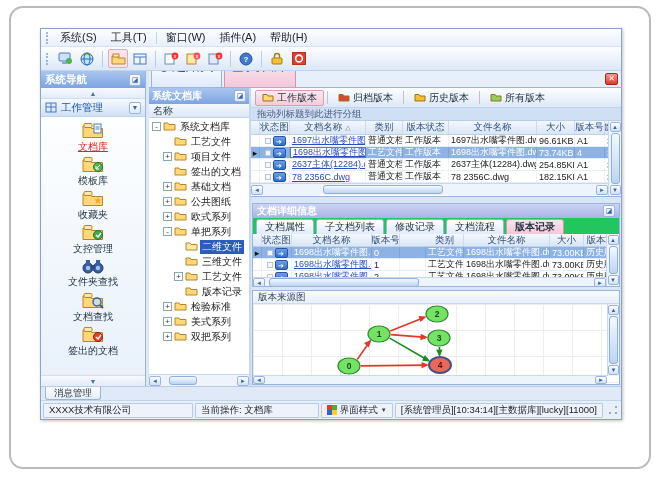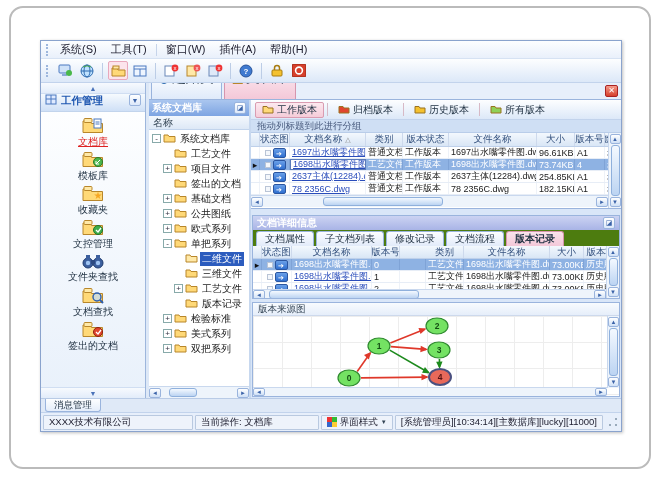--- a/index.html
+++ b/index.html
@@ -1,39 +1,39 @@
 <!DOCTYPE html>
 <html><head>
 <meta charset="utf-8">
 <style>
   html,body{margin:0;padding:0;background:#fff;}
   *{box-sizing:border-box;}
   body{font-family:"Liberation Sans","DejaVu Sans",sans-serif;}
   .stage{position:relative;width:660px;height:477px;background:#fff;overflow:hidden;}
   .outer-frame{position:absolute;left:9px;top:6px;width:642px;height:463px;border:2px solid #bbb;border-radius:14px;}
-  .window{position:absolute;left:40px;top:40px;width:582px;height:392px;background:#e7effb;border:1px solid #8aa3cd;box-shadow:1px 1px 3px rgba(0,0,0,.25);display:flex;flex-direction:column;font-size:11px;color:#222;}
+  .window{position:absolute;left:40px;top:28px;width:582px;height:392px;background:#e7effb;border:1px solid #8aa3cd;box-shadow:1px 1px 3px rgba(0,0,0,.25);display:flex;flex-direction:column;font-size:11px;color:#222;}
   
   .menubar{height:18px;display:flex;align-items:center;background:linear-gradient(#fdfeff,#e9f0fb);border-bottom:1px solid #d6e2f3;padding-left:2px;}
   .grip{width:4px;height:12px;margin:0 3px;border-left:2px dotted #9db6dc;}
   .menu-item{padding:1px 7px;color:#223;cursor:default;}
   .menu-sep{width:1px;height:12px;background:#c6d4ea;margin:0 2px;}
   .toolbar{height:24px;display:flex;align-items:center;background:linear-gradient(#fdfeff,#dce8f8);border-bottom:1px solid #c2d3ec;padding-left:2px;gap:2px;}
   .tbtn{width:20px;height:19px;display:flex;align-items:center;justify-content:center;border-radius:2px;}
   .tbtn.hl{background:#fce4ec;border:1px solid #e8a8bc;}
   .tsep{width:1px;height:16px;background:#bccde6;margin:0 3px;}
   
   .content{flex:1;display:flex;overflow:hidden;}
   
   .sidebar{width:105px;display:flex;flex-direction:column;background:#eef4fc;border-right:1px solid #9db6dc;}
   .s-title{height:17px;background:linear-gradient(#aac6ef,#7da4e2);color:#fff;font-weight:bold;font-size:10.5px;display:flex;align-items:center;padding:0 4px;}
   .s-title span.t{flex:1;}
   .iconbtn{width:12px;height:12px;background:linear-gradient(#fff,#dce8fa);border:1px solid #9ab4dd;border-radius:2px;display:flex;align-items:center;justify-content:center;font-size:7px;color:#3a62a8;}
   .s-collapse,.s-bottom{height:11px;display:flex;align-items:center;justify-content:center;background:linear-gradient(#f7fafe,#e2ecfa);border-bottom:1px solid #d0def2;font-size:7px;color:#4a72b8;}
   .s-bottom{border-top:1px solid #d0def2;border-bottom:none;}
-  .s-group{height:18px;display:flex;gap:4px;padding:0 4px;background:linear-gradient(#f6fafe,#cfe0f6);border-bottom:1px solid #c2d4ec;color:#1e56b0;font-weight:bold;font-size:10.5px;}
+  .s-group{height:18px;display:flex;align-items:center;gap:4px;padding:0 4px;background:linear-gradient(#f6fafe,#cfe0f6);border-bottom:1px solid #c2d4ec;color:#1e56b0;font-weight:normal;font-size:10.5px;}
   .s-group .glabel{flex:1;}
   .s-items{flex:1;display:flex;flex-direction:column;align-items:center;padding-top:3px;background:linear-gradient(#fdfeff,#e9f1fb);overflow:hidden;}
   .s-item{width:92px;height:34px;display:flex;flex-direction:column;align-items:center;justify-content:center;cursor:pointer;}
   .s-item .lbl{font-size:10px;color:#234;margin-top:1px;}
   .s-item.active .lbl{color:#d22;text-decoration:underline;}
   
   .splitter{width:3px;background:#dde8f7;}
   
   .rightregion{flex:1;display:flex;flex-direction:column;overflow:hidden;}
   .doctabs{height:16px;display:flex;align-items:flex-end;background:#e7effb;padding-left:2px;gap:2px;}
@@ -79,21 +79,21 @@
   .state-ico{width:13px;height:10px;background:linear-gradient(#6aa0e8,#2f6fd0);border:1px solid #2a55a0;border-radius:2px;color:#fff;font-size:7px;line-height:9px;text-align:center;margin-left:2px;}
   .exp-ico{width:6px;height:6px;border:1px solid #b9c4d6;background:#f4f7fb;margin-left:1px;}
   .vscroll{position:absolute;right:0;top:0;width:13px;background:#eef4fb;border-left:1px solid #c9d8ee;display:flex;flex-direction:column;align-items:center;justify-content:space-between;padding:1px 0;}
   .sb-vbtn{width:11px;height:10px;background:linear-gradient(#fff,#cfe0f6);border:1px solid #9ab4dd;border-radius:2px;font-size:6px;color:#3a62a8;text-align:center;line-height:9px;}
   .sb-thumb-v{width:9px;background:linear-gradient(#f4f9ff,#bcd4f2);border:1px solid #8fb0dc;border-radius:3px;flex:1;margin:1px 0;}
   .gap{background:#d9e6f8;}
   
   .detailpanel{background:#eef3fc;border:1px solid #9ab4dd;margin:0 1px;display:flex;flex-direction:column;}
   .d-title{height:14px;background:linear-gradient(#ccd3f2,#a9b4e6);color:#fff;font-size:10px;font-weight:bold;display:flex;align-items:center;padding:0 4px;}
   .d-title span.t{flex:1;}
-  .d-tabs{height:16px;display:flex;align-items:flex-end;gap:2px;padding-left:3px;background:#4d7c0f;}
+  .d-tabs{height:16px;display:flex;align-items:flex-end;gap:2px;padding-left:3px;background:#22c55e;}
   .d-tab{height:15px;display:flex;align-items:center;padding:0 8px;font-size:10px;color:#234;border:1px solid #9ab4dd;border-bottom:none;border-radius:3px 3px 0 0;background:linear-gradient(#fdfeff,#e2ebfa);}
   .d-tab.active{background:linear-gradient(#fbe3ec,#f3c8d8);border-color:#d695ad;font-weight:bold;}
   
   .graphsection{flex:1;display:flex;flex-direction:column;margin:0 1px 1px 1px;border:1px solid #9ab4dd;background:#f4f8fd;}
   .g-label{height:13px;font-size:9.5px;color:#345;display:flex;align-items:center;padding-left:5px;background:linear-gradient(#f8fbfe,#e6eefa);border-bottom:1px solid #cdd9ec;}
   .graphbox{flex:1;position:relative;background:#fff;overflow:hidden;
     background-image:linear-gradient(#ededed 1px,transparent 1px),linear-gradient(90deg,#ededed 1px,transparent 1px);
     background-size:29px 26px;}
   .graphbox svg{position:absolute;left:0;top:0;}
   .g-vscroll{position:absolute;right:0;top:0;bottom:8px;width:12px;background:#eef4fb;border-left:1px solid #c9d8ee;display:flex;flex-direction:column;align-items:center;justify-content:space-between;padding:1px 0;}
@@ -205,20 +205,24 @@
         <svg width="14" height="13">
             <rect x="0" y="0" width="14" height="13" rx="2" fill="#d6402c" stroke="#992211"></rect>
             <circle cx="7" cy="6.5" r="3.4" fill="none" stroke="#fff" stroke-width="1.6"></circle>
           </svg>
       </span>
     </div>
 
     <div class="content">
 
       <div class="sidebar">
+        <div class="s-title">
+          <span class="t">系统导航</span>
+          <span class="iconbtn">◪</span>
+        </div>
         <div class="s-collapse">▲</div>
         <div class="s-group">
           <svg width="12" height="11">
               <rect x="1" y="1" width="10" height="9" fill="#dfeaff" stroke="#4a78c0"></rect>
               <line x1="1" y1="5" x2="11" y2="5" stroke="#4a78c0"></line>
               <line x1="6" y1="1" x2="6" y2="10" stroke="#4a78c0"></line>
             </svg>
           <span class="glabel">工作管理</span>
           <span class="iconbtn">▼</span>
         </div>

